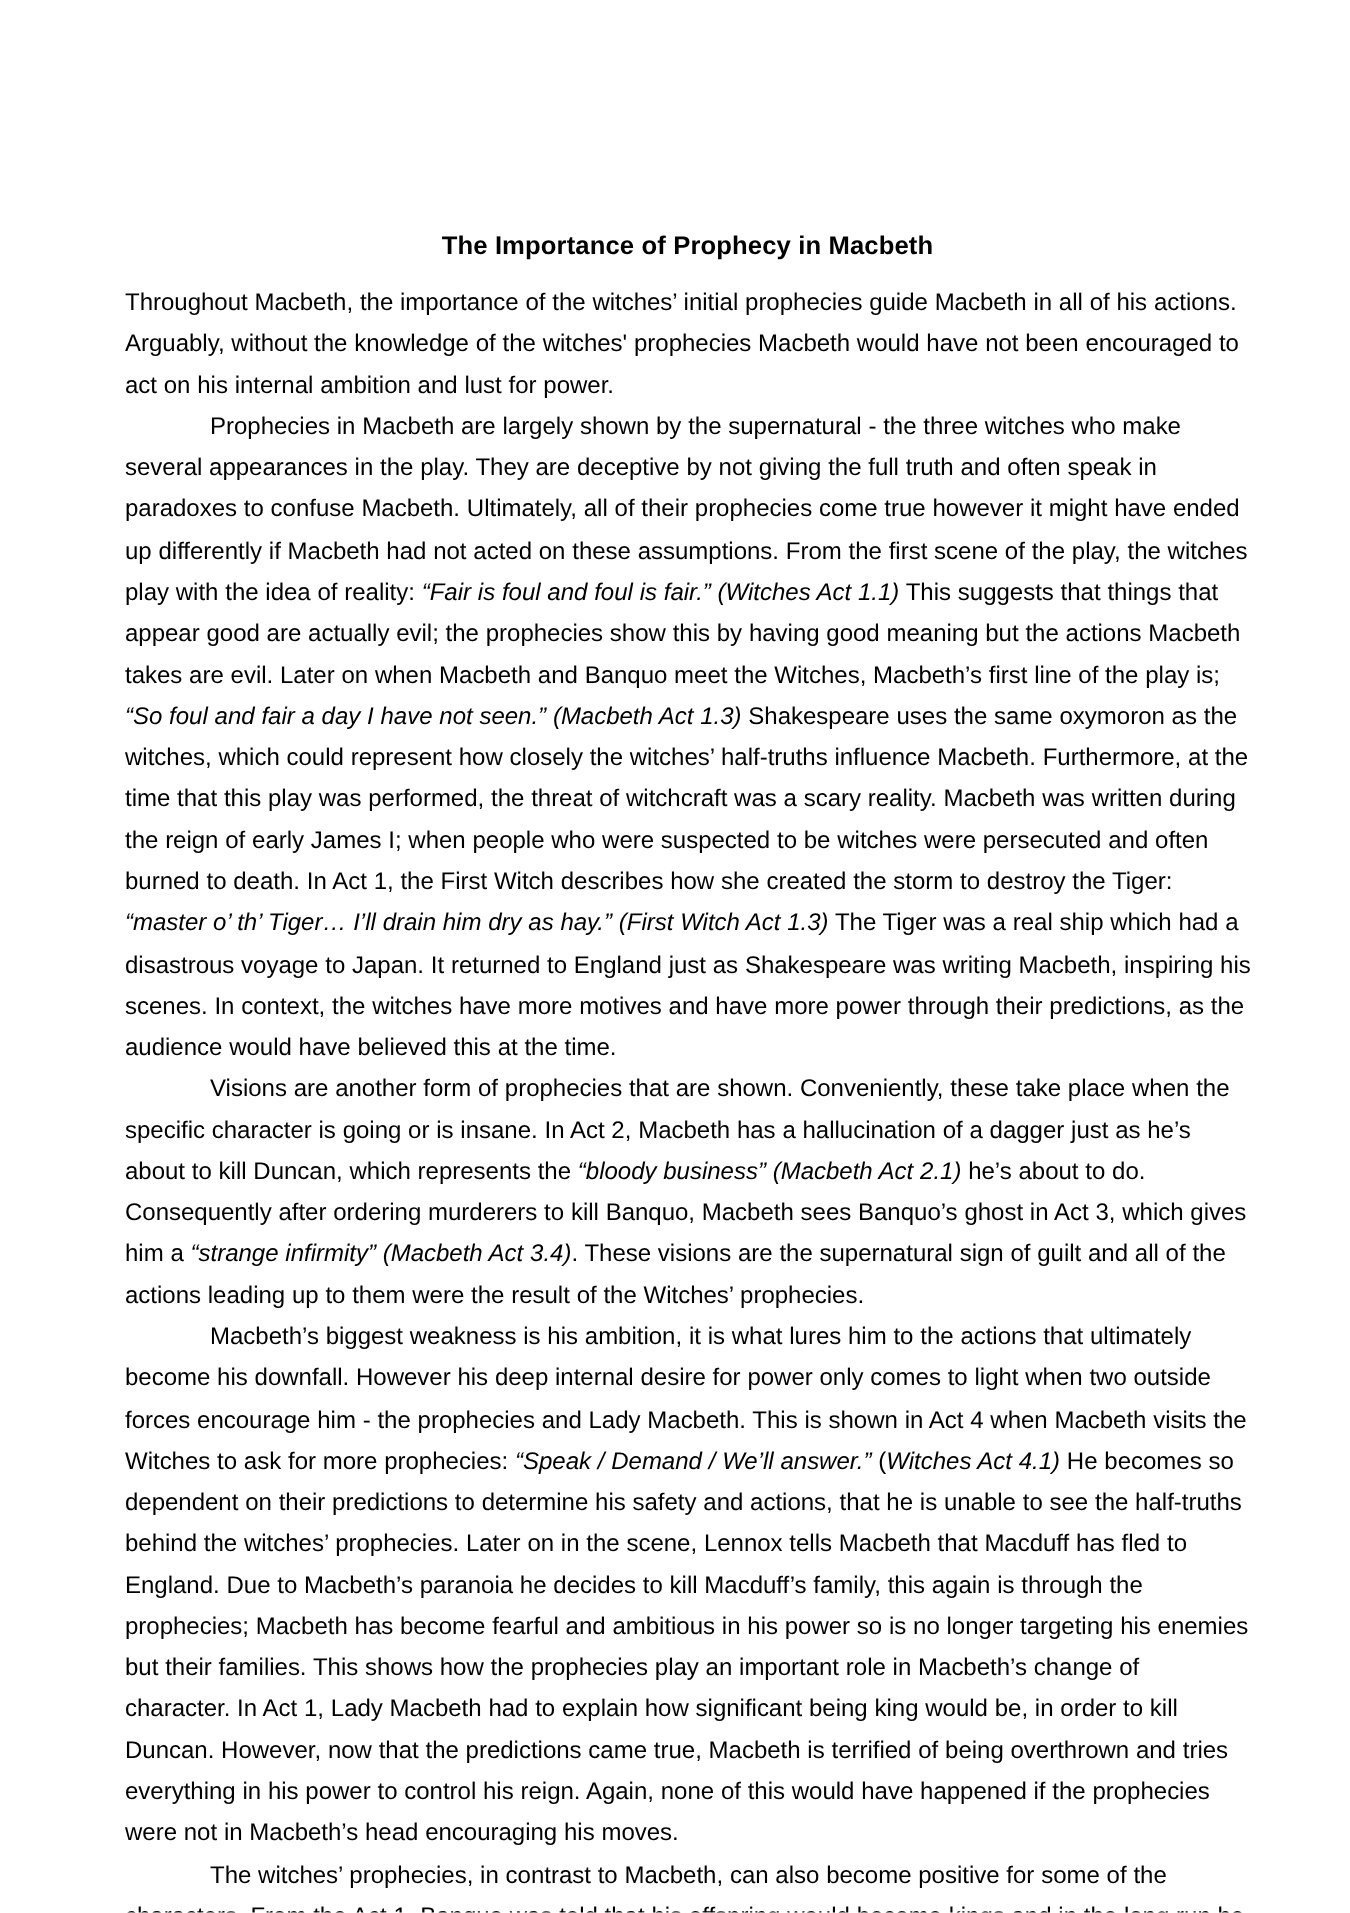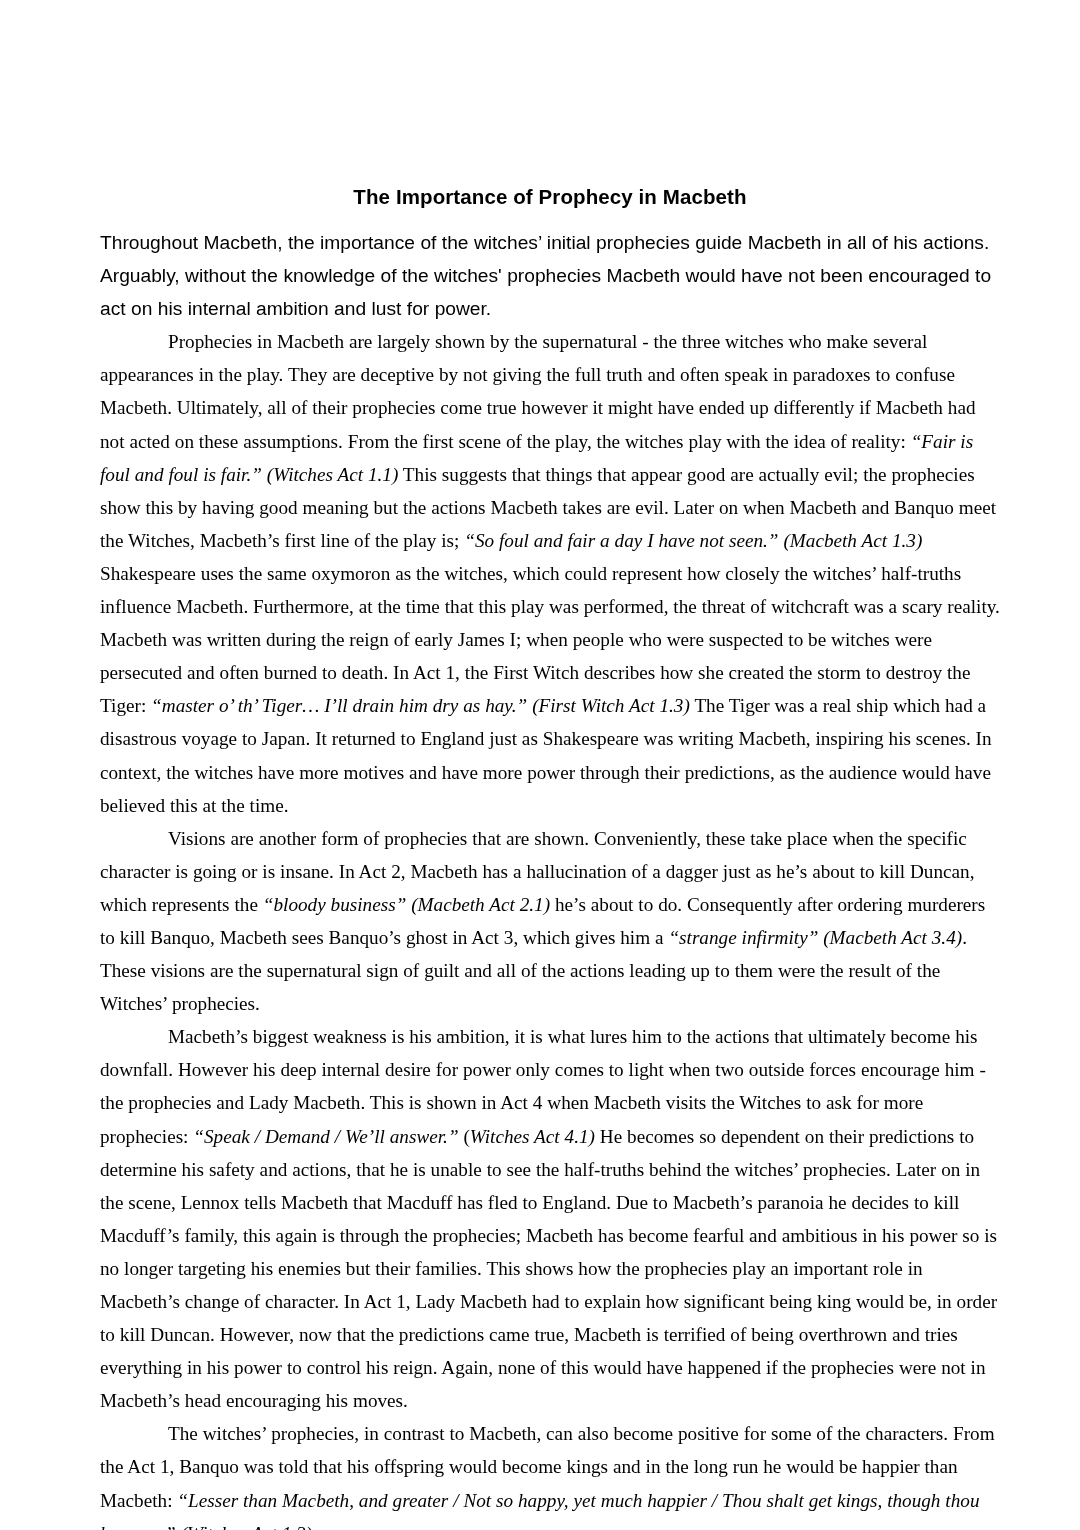--- a/index.html
+++ b/index.html
@@ -44,21 +44,20 @@
     line-height: 33.1px;
     text-align: left;
     word-spacing: 0.1px;
   }
   .body-text p {
     margin: 0;
     padding: 0;
   }
   .body-text p.indent {
     text-indent: 68px;
-    font-family: Liberation Serif, serif;
   }
   .q {
     font-style: italic;
   }
 </style>
 </head>
 <body>
 
 <div class="page">
 

